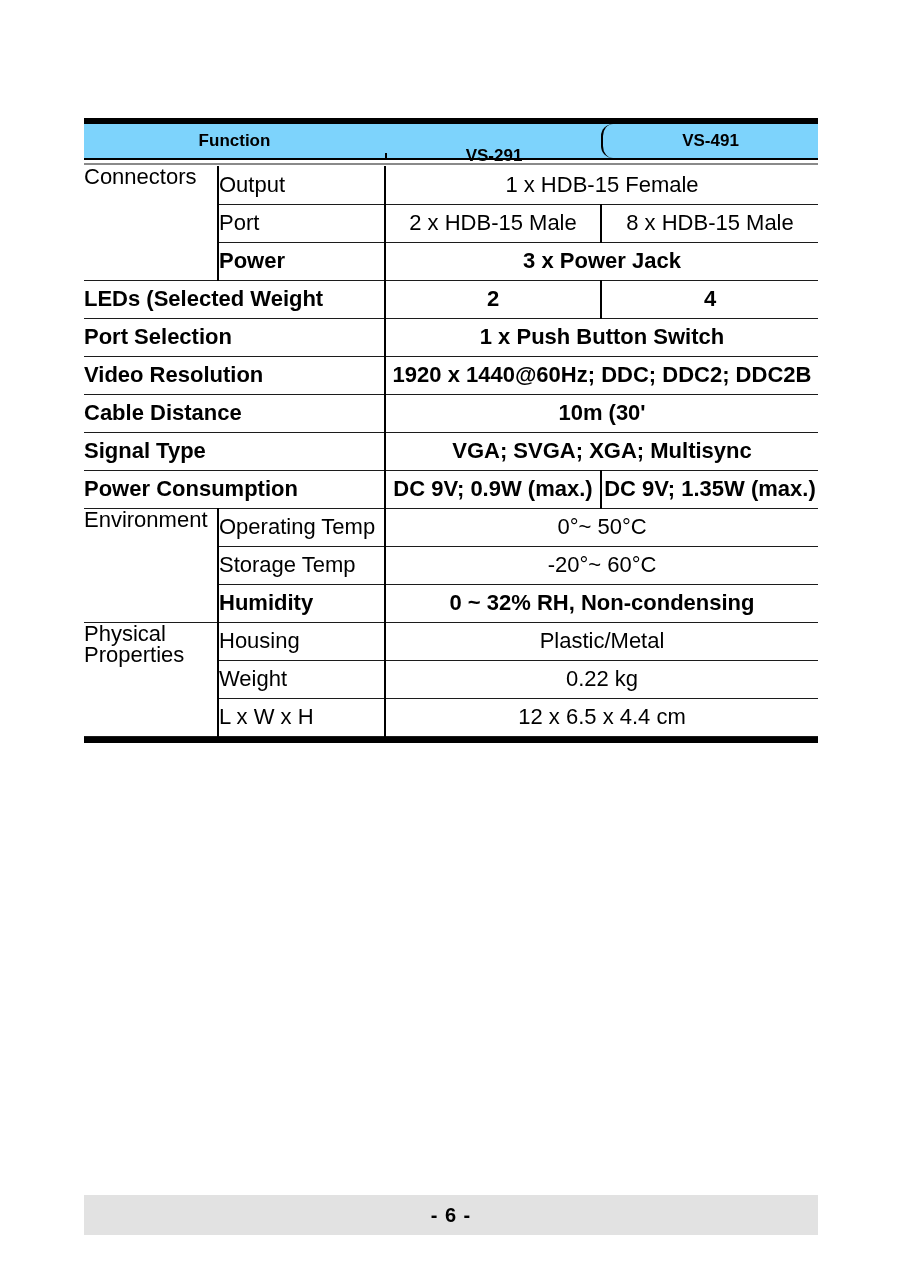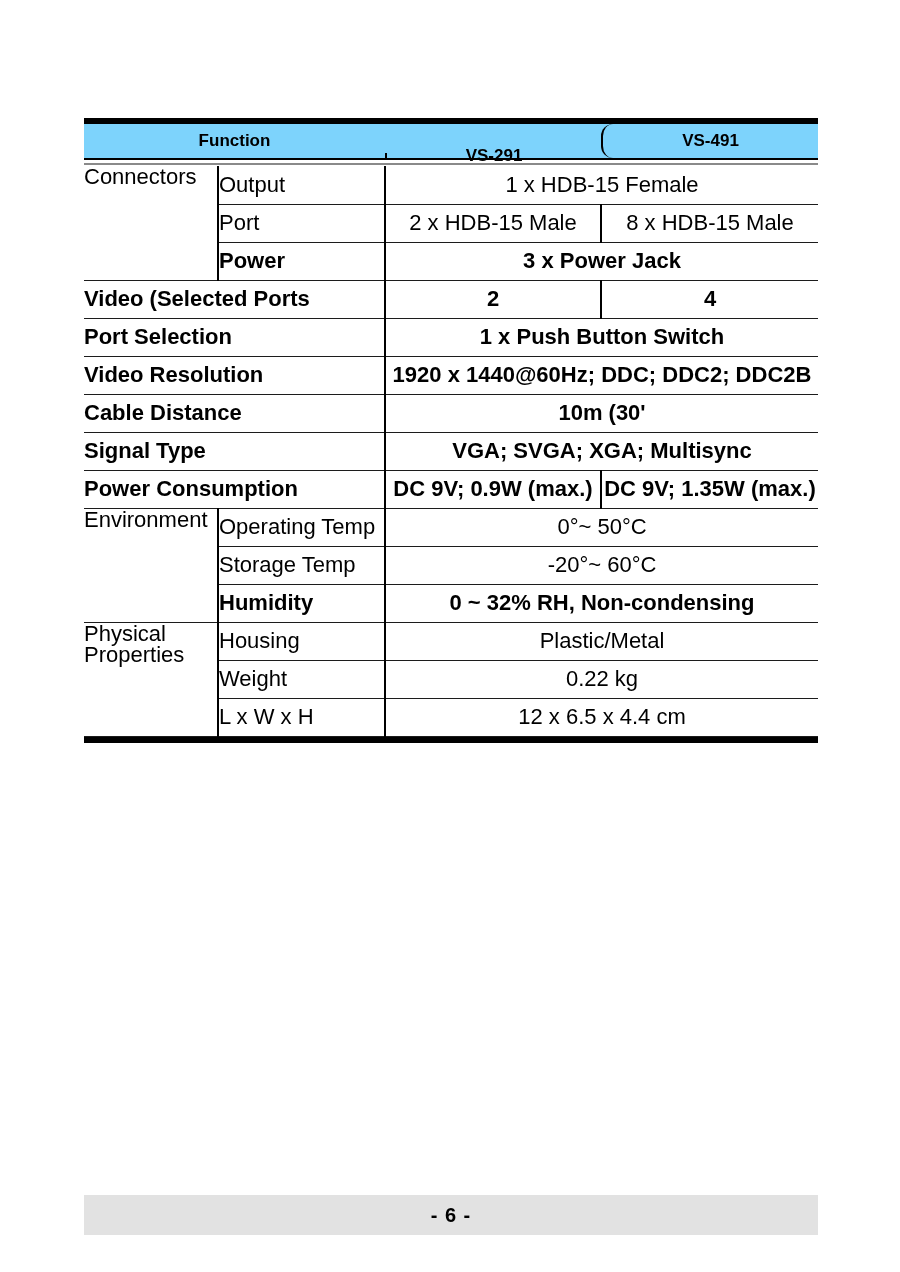--- a/index.html
+++ b/index.html
@@ -116,21 +116,21 @@
           <td class="sub">Port</td>
           <td class="val vdiv">2 x HDB-15 Male</td>
           <td class="val">8 x HDB-15 Male</td>
         </tr>
         <tr>
           <td class="sub sec">Power</td>
           <td class="val sec" colspan="2">3 x Power Jack</td>
         </tr>
 
         <tr>
-          <td class="flabel sec" colspan="2">Video (Selected Ports</td>
+          <td class="flabel sec" colspan="2">LEDs (Selected Weight</td>
           <td class="val vdiv sec">2</td>
           <td class="val sec">4</td>
         </tr>
 
         <tr>
           <td class="flabel sec" colspan="2">Port Selection</td>
           <td class="val sec" colspan="2">1 x Push Button Switch</td>
         </tr>
 
         <tr>

